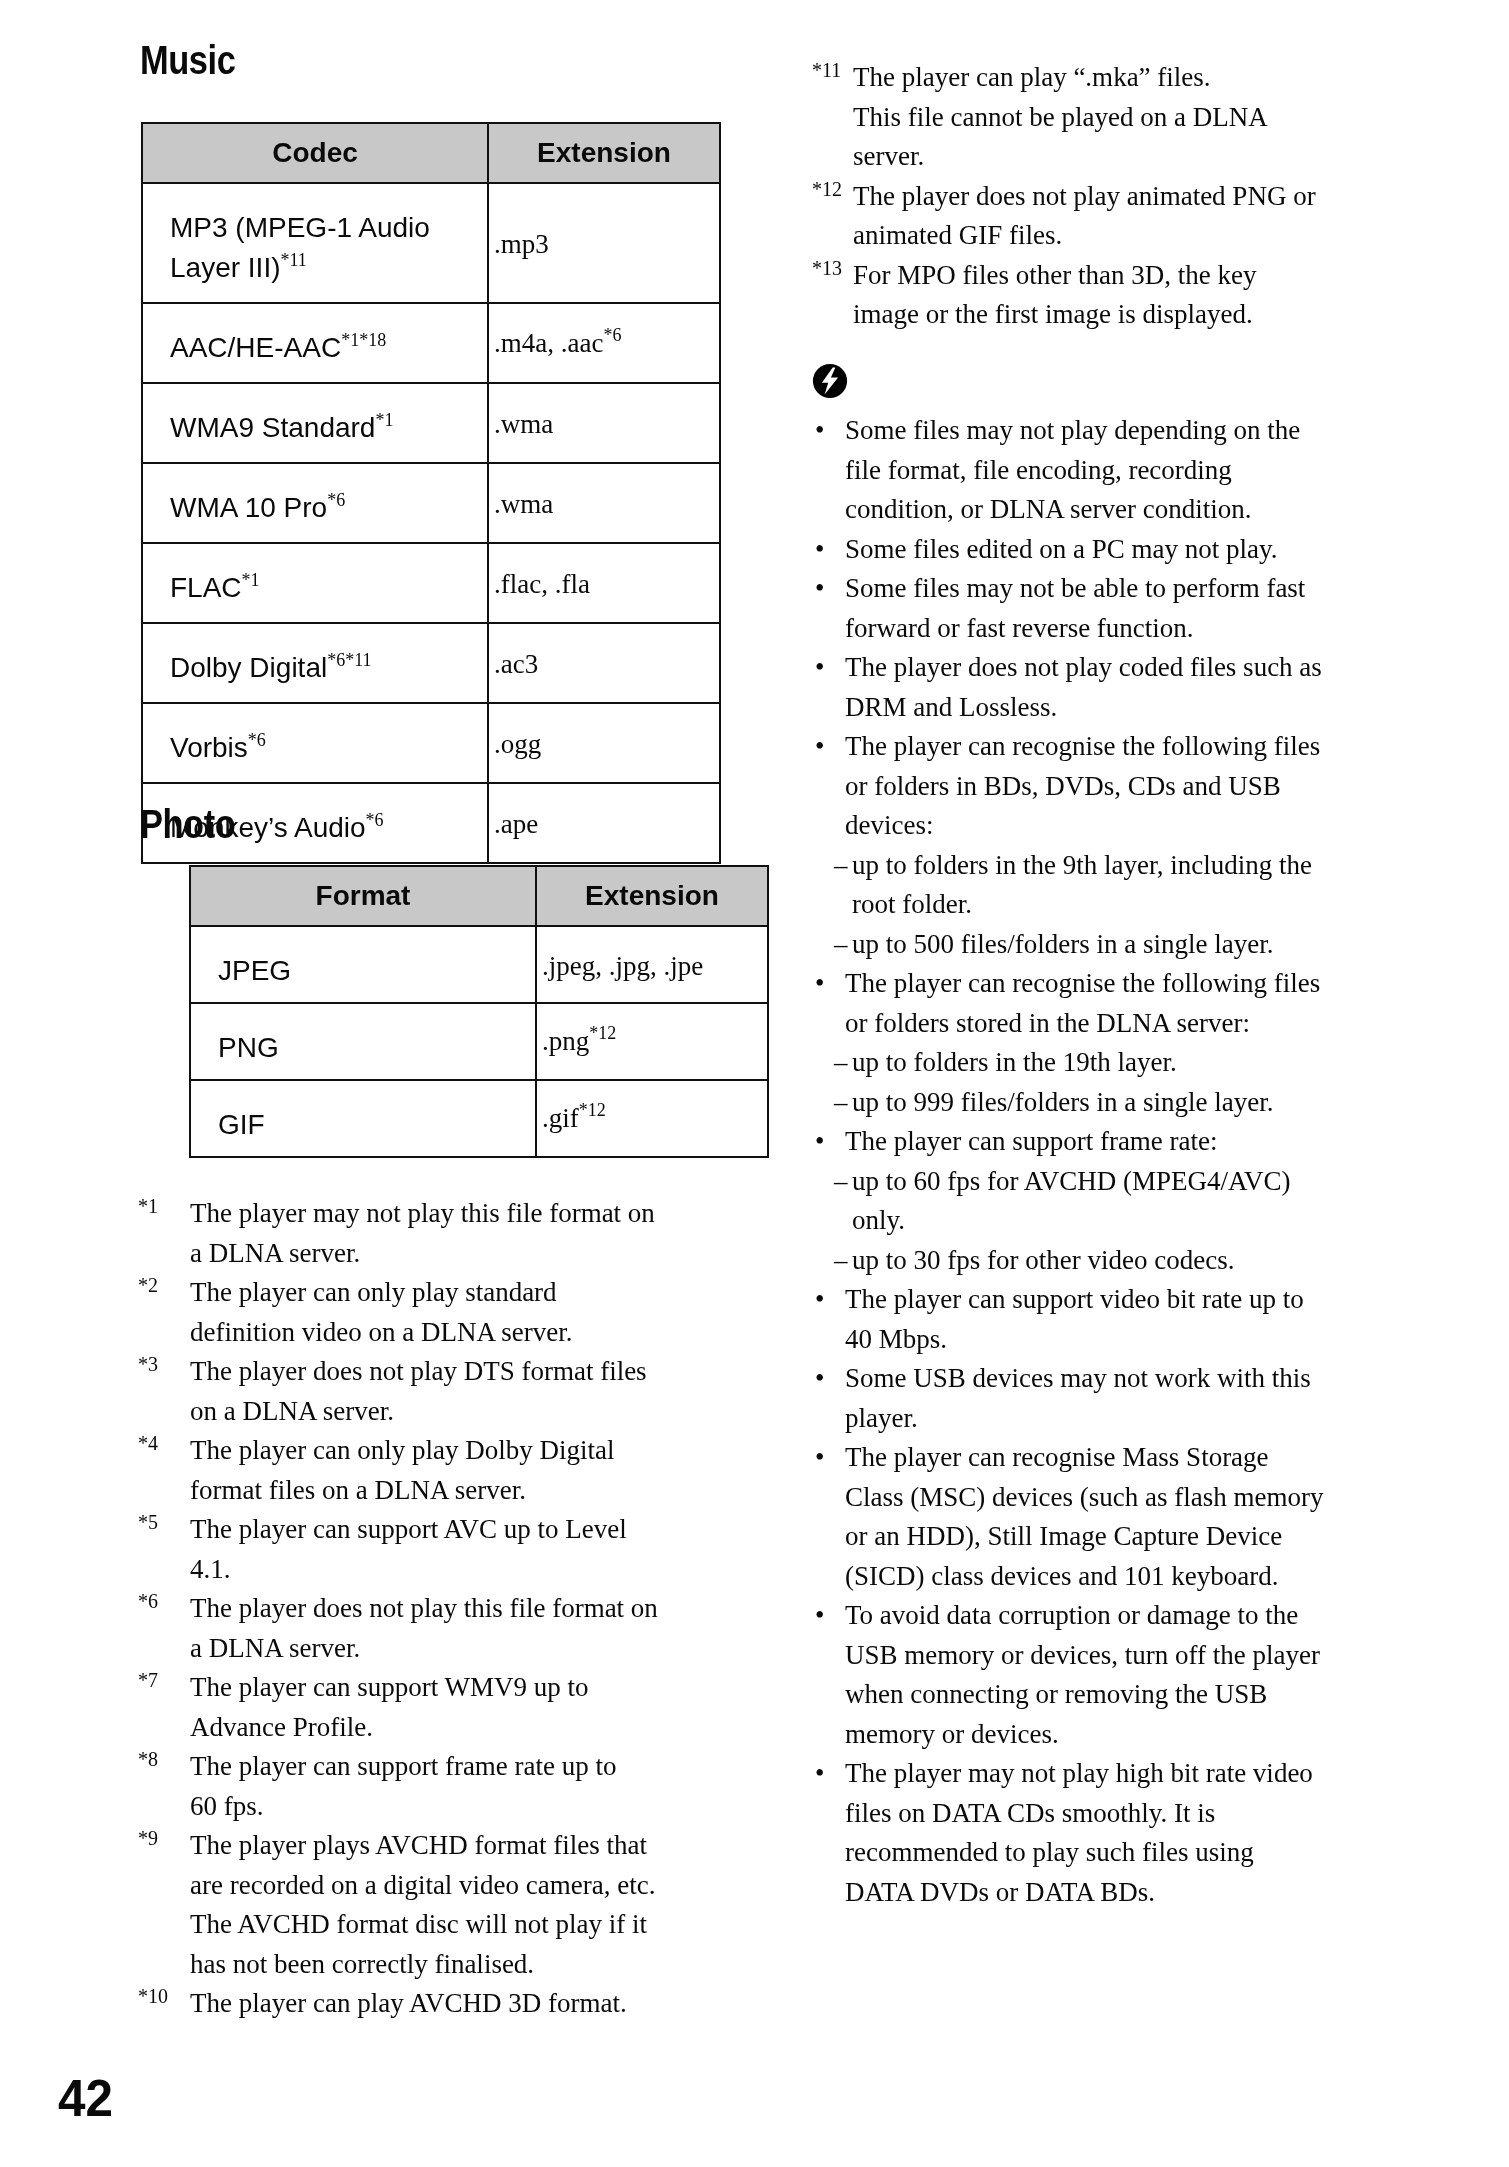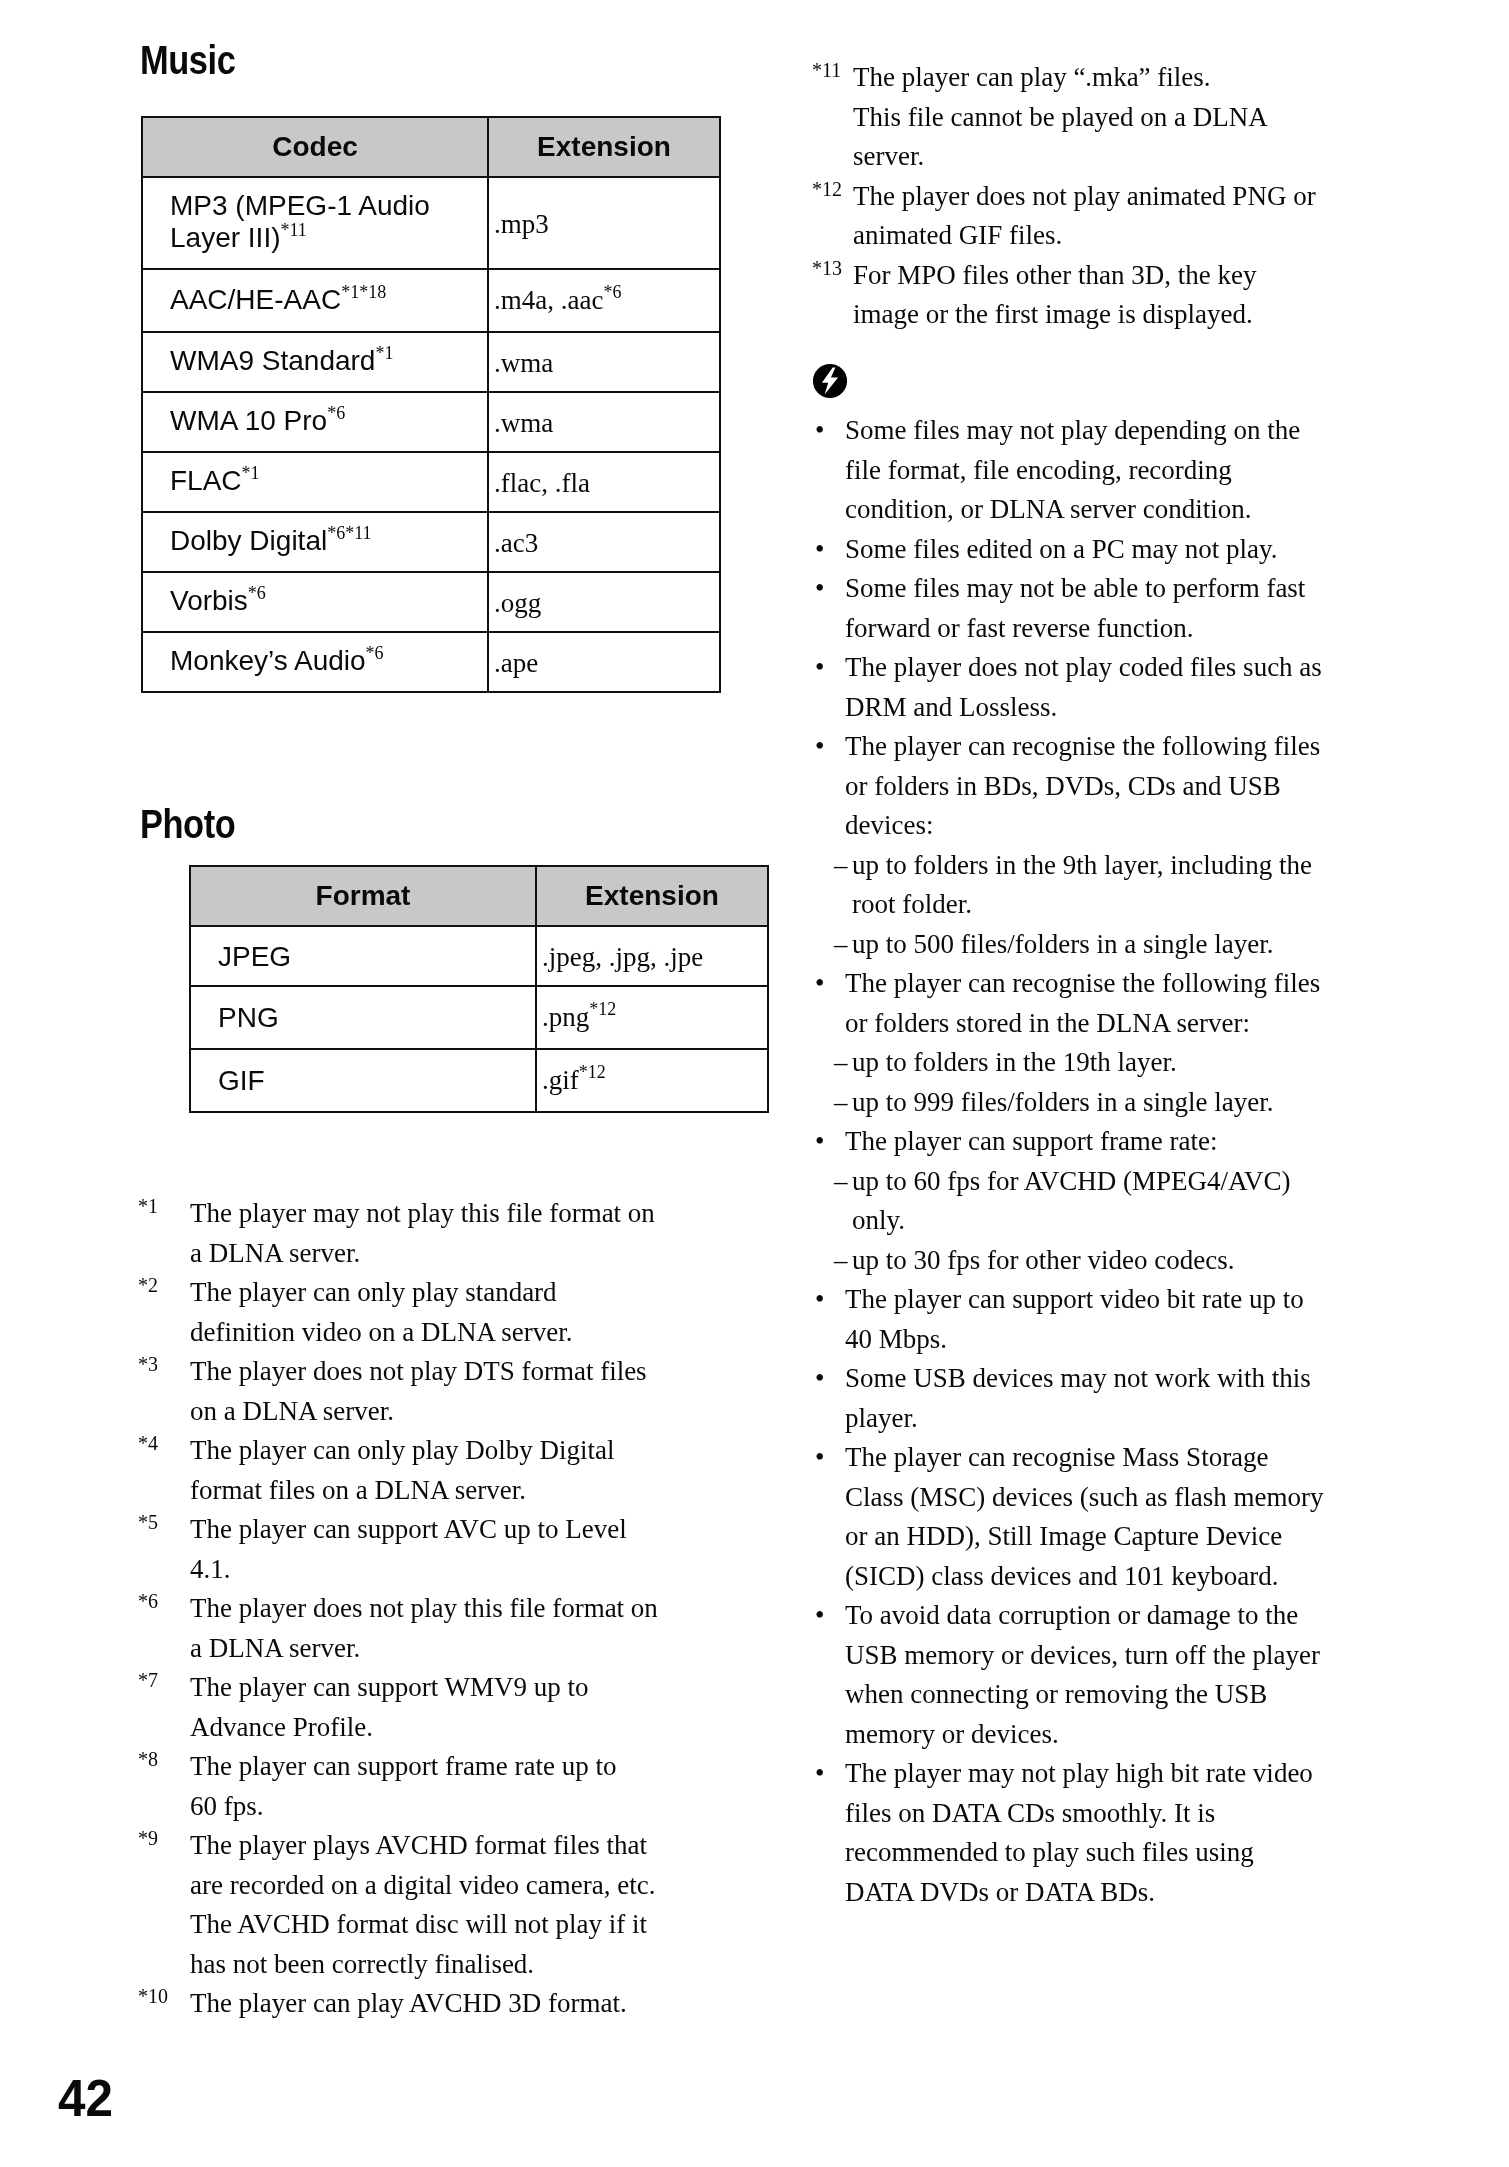--- a/index.html
+++ b/index.html
@@ -6,29 +6,29 @@
   #page{position:relative;width:1509px;height:2148px;background:#ffffff;color:#0a0a0a;overflow:hidden;}
 
   .h-sans{font-family:"Liberation Sans","DejaVu Sans",sans-serif;font-weight:bold;
           transform:scaleX(0.86);transform-origin:0 50%;letter-spacing:-0.5px;white-space:nowrap;}
   #music-heading{position:absolute;left:140px;top:40px;font-size:40px;line-height:40px;}
   #photo-heading{position:absolute;left:140px;top:804px;font-size:40px;line-height:40px;}
   #page-number{position:absolute;left:58px;top:2072px;font-size:52px;line-height:52px;
           font-family:"Liberation Sans","DejaVu Sans",sans-serif;font-weight:bold;transform:scaleX(0.95);transform-origin:0 50%;}
 
   table.fmt{position:absolute;left:141px;border-collapse:collapse;table-layout:fixed;width:578px;}
-  #music-table{top:116px;}
+  #music-table{top:122px;}
   #photo-table{top:865px;margin-left:48px;}
   .fmt th,.fmt td{border:2.5px solid #101010;vertical-align:middle;}
   .fmt col.c1{width:346px;}
   .fmt col.c2{width:232px;}
   .fmt th{background:#c8c8c8;font-family:"Liberation Sans","DejaVu Sans",sans-serif;
           font-weight:bold;font-size:28px;line-height:36px;text-align:center;padding:11px 4px;}
-  .fmt td.codec{font-family:"Liberation Sans","DejaVu Sans",sans-serif;font-size:28px;line-height:32px;
-          padding:12px 8px 11px 27px;text-align:left;}
+  .fmt td.codec{font-family:"Liberation Sans","DejaVu Sans",sans-serif;font-size:28px;line-height:40px;
+          padding:24px 8px 11px 27px;text-align:left;}
   .fmt td.ext{font-family:"Liberation Serif","DejaVu Serif",serif;font-size:27px;line-height:36px;
           padding:12px 6px 10px 5px;text-align:left;}
   .sup{font-family:"Liberation Serif","DejaVu Serif",serif;font-size:18px;position:relative;top:-11px;white-space:nowrap;}
 
   .fncol{position:absolute;font-family:"Liberation Serif","DejaVu Serif",serif;font-size:27px;line-height:39.5px;}
   #footnotes-left{left:138px;top:1194px;width:600px;}
   #footnotes-right{left:812px;top:58px;width:690px;}
   .fnote{position:relative;white-space:pre-line;}
   #footnotes-left .fnote{padding-left:52px;}
   #footnotes-right .fnote{padding-left:41px;}

